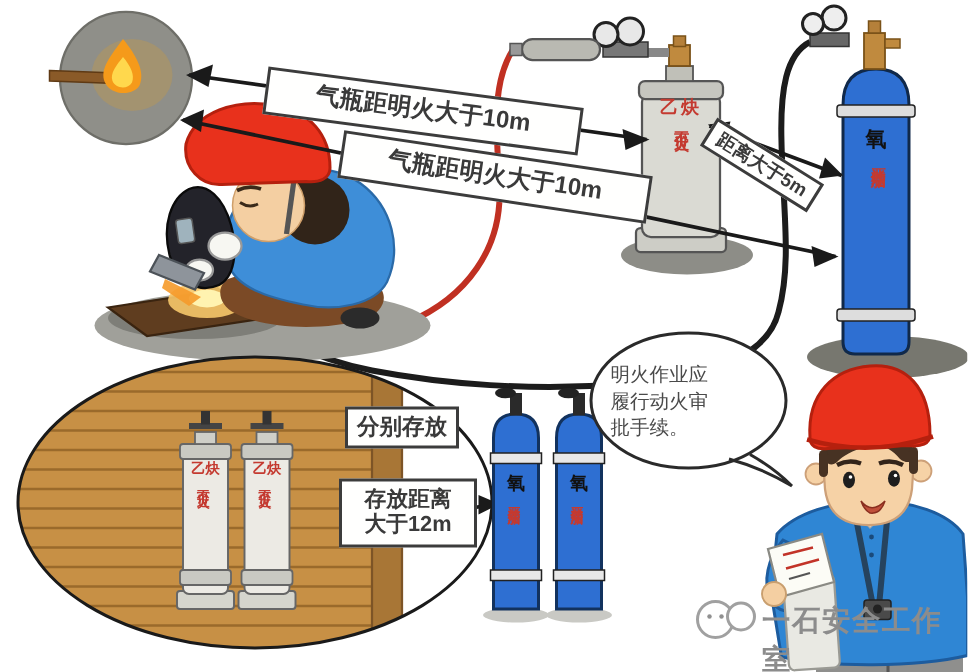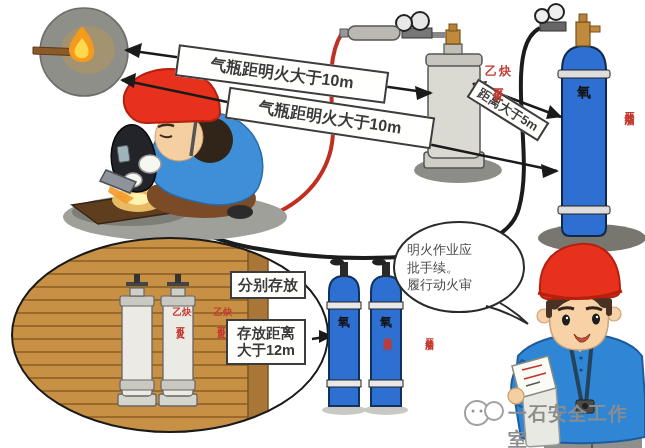--- a/index.html
+++ b/index.html
@@ -11,34 +11,34 @@
   .ann{
     position:absolute;display:flex;align-items:center;justify-content:center;
     background:#fffffe;border:2px solid #3c3c3c;color:#3a3a3a;font-weight:bold;
     box-sizing:border-box;text-align:center;line-height:1.15;
   }
   .vtext{
     position:absolute;writing-mode:vertical-rl;text-orientation:upright;
     font-weight:bold;letter-spacing:1px;
   }
   .htext{position:absolute;text-align:center;font-weight:bold;}
-  .red{color:#c43a30;padding-left:45px;}
+  .red{color:#c43a30;}
   .bubble-text{
     position:absolute;left:407px;top:241px;width:108px;font-size:13px;
     line-height:17.5px;font-weight:normal;color:#4a4a4a;text-align:left;
   }
   .watermark-text{
     position:absolute;left:508px;top:401px;font-size:19px;font-weight:bold;
     color:#8c8c8c;letter-spacing:1px;
   }
   #box1{left:176px;top:58px;width:212px;height:32px;transform:rotate(7.5deg);font-size:16px;}
   #box2{left:226px;top:102px;width:208px;height:32px;transform:rotate(8.5deg);font-size:16px;}
   #box5m{left:466px;top:99px;width:84px;height:22px;transform:rotate(32deg);font-size:12.5px;}
   #boxSep{left:230px;top:271px;width:76px;height:28px;font-size:15px;}
-  #box12m{left:226px;top:319px;width:80px;height:46px;font-size:14.5px;flex-direction:column;}
+  #box12m{left:226px;top:319px;width:92px;height:46px;font-size:14.5px;flex-direction:column;}
 </style>
 </head>
 <body>
 
 <div id="stage">
 
 <svg width="645" height="448" viewBox="0 0 645 448">
   <defs>
     <clipPath id="storageClip">
           <ellipse cx="170" cy="335" rx="158" ry="97"></ellipse>
@@ -239,22 +239,22 @@
 <div class="ann" id="box2">气瓶距明火大于10m</div>
 <div class="ann" id="box5m">距离大于5m</div>
 <div class="ann" id="boxSep">分别存放</div>
 <div class="ann" id="box12m">
   <span>存放距离</span>
   <span>大于12m</span>
 </div>
 
 <div class="bubble-text">
   <div>明火作业应</div>
+  <div>履行动火审</div>
   <div>批手续。</div>
-  <div>履行动火审</div>
 </div>
 
 <div class="htext red" style="left:428px;top:63px;width:52px;font-size:12px;letter-spacing:2px;">乙炔</div>
 <div class="vtext red" style="left:446px;top:80px;height:64px;font-size:10px;">不可近火</div>
 
 <div class="htext" style="left:562px;top:84px;width:44px;font-size:14px;color:#111;">氧</div>
 <div class="vtext red" style="left:577px;top:104px;height:66px;font-size:10px;">严禁油脂</div>
 
 <div class="htext red" style="left:122px;top:306px;width:30px;font-size:9.5px;">乙炔</div>
 <div class="vtext red" style="left:130px;top:320px;height:54px;font-size:8.5px;">不可近火</div>

